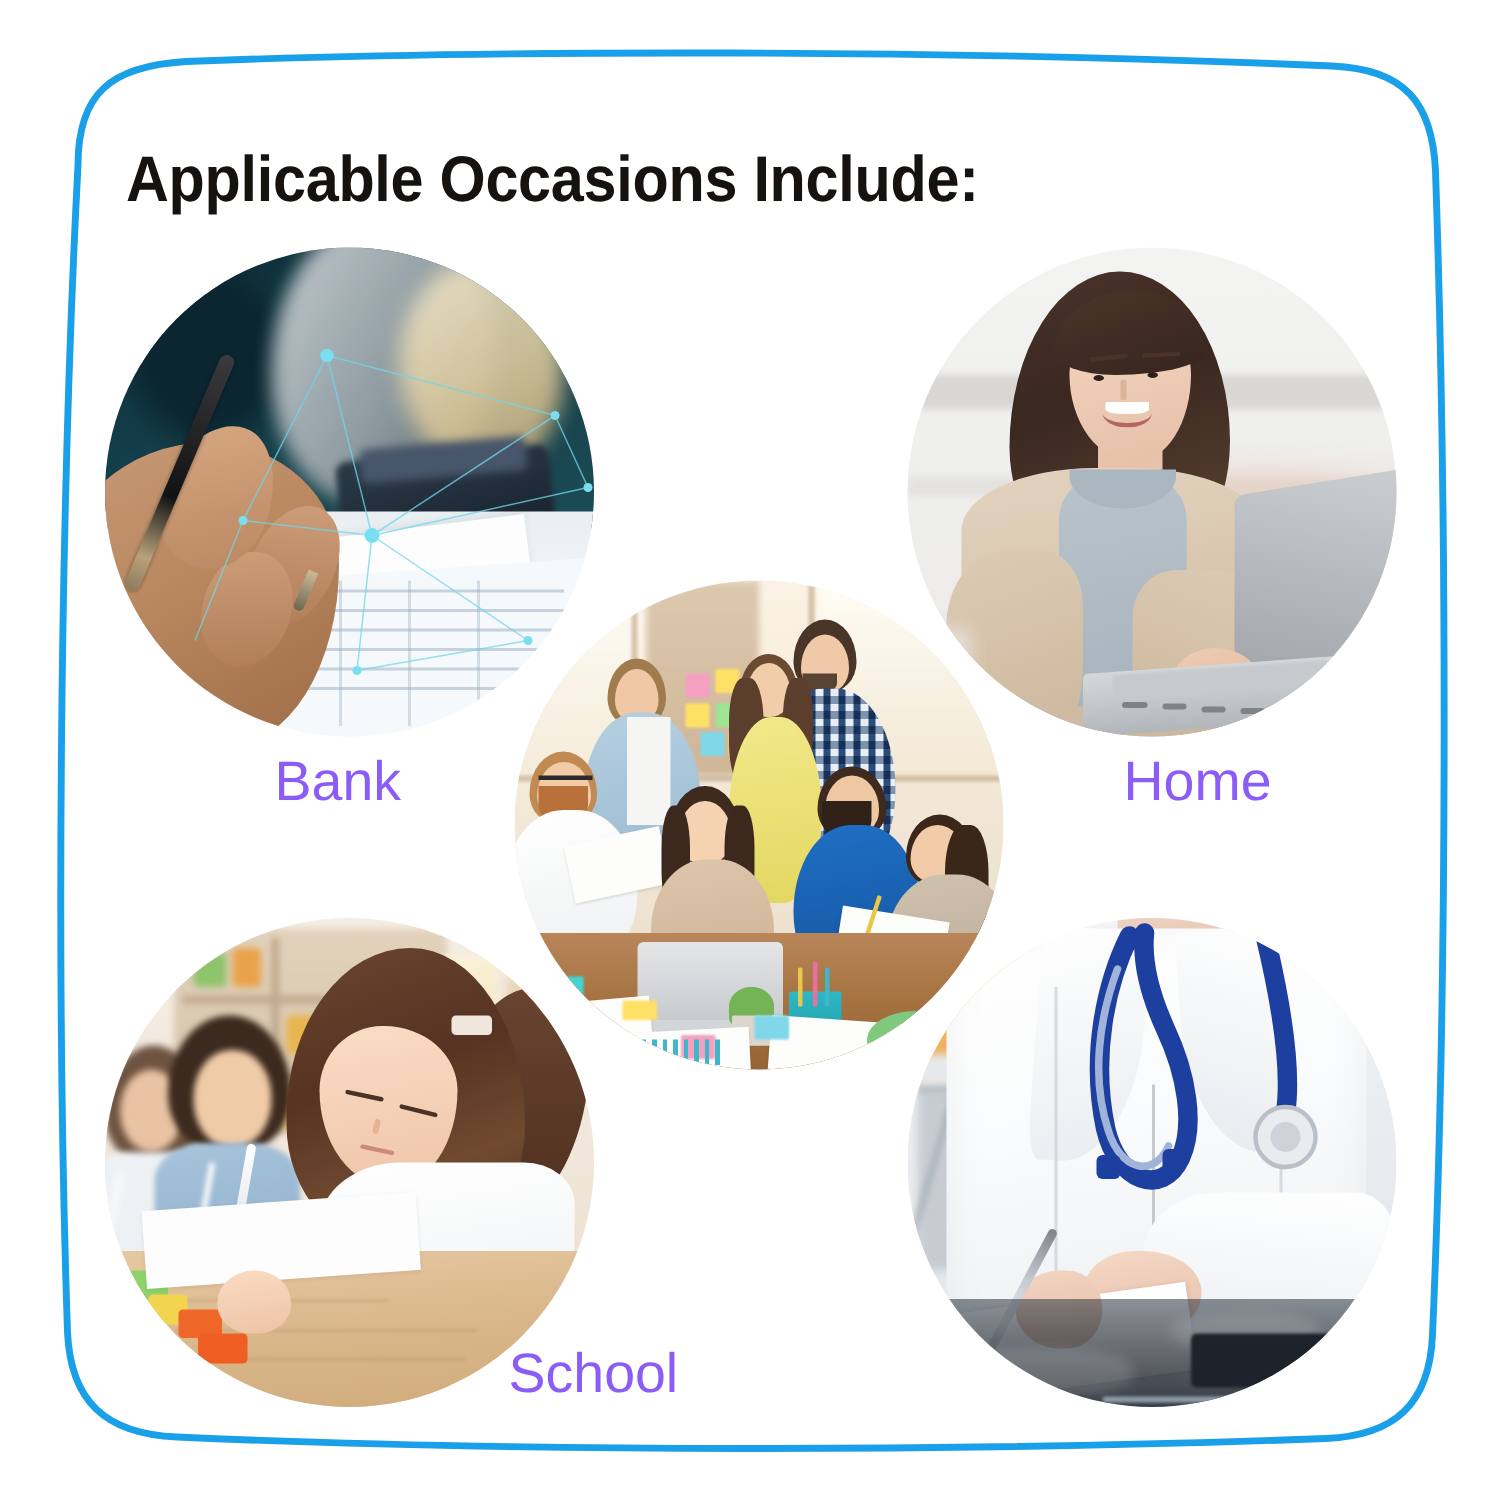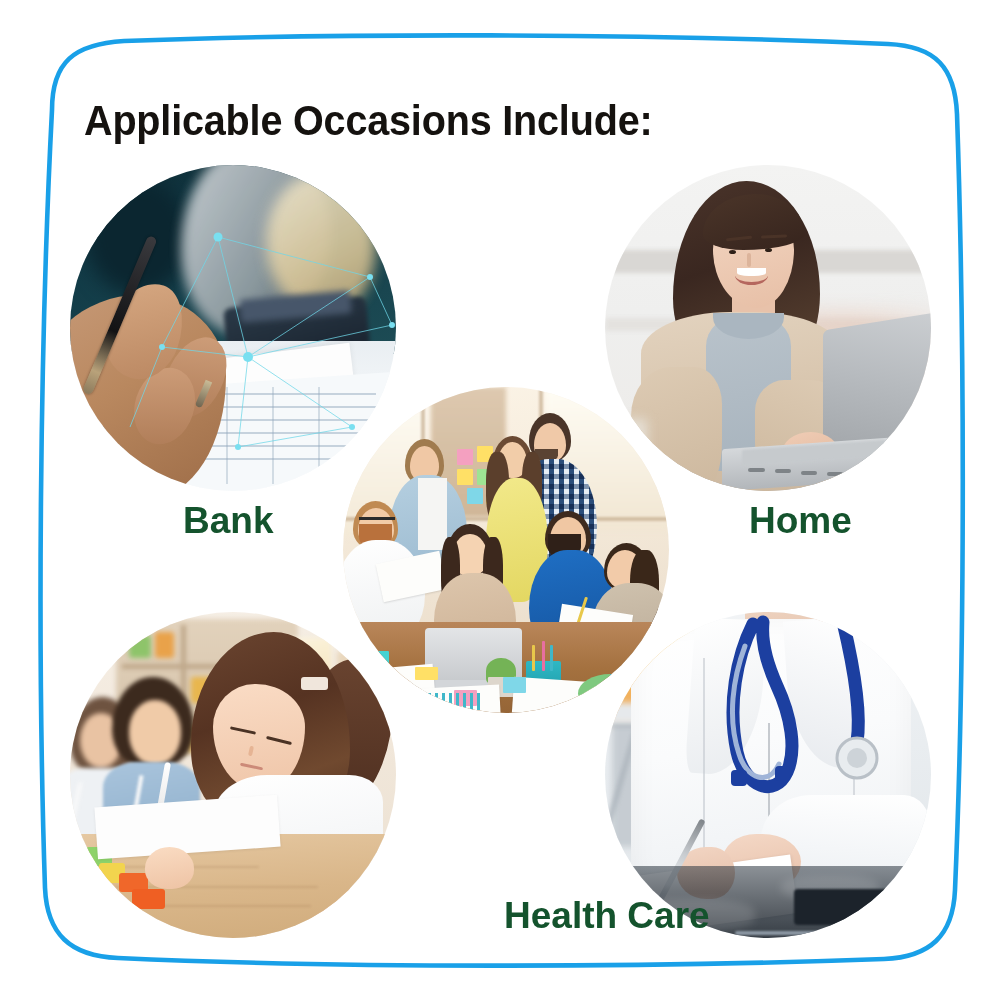--- a/index.html
+++ b/index.html
@@ -16,22 +16,22 @@
     font-family:"Liberation Sans",sans-serif;
     font-weight:700;font-size:43px;letter-spacing:-0.2px;
     color:#15120f;white-space:nowrap;
     transform:scaleX(.92);transform-origin:left center;
   }
 
   
   .circ{position:absolute;border-radius:50%;overflow:hidden;background:#fff;}
   .circ .scene{position:absolute;inset:0;}
   .lbl{
-    position:absolute;font-size:37px;color:#14532d;white-space:nowrap;
-    font-family:"Liberation Sans",sans-serif;font-weight:700;
+    position:absolute;font-size:37px;color:#8b5cf6;white-space:nowrap;
+    font-family:"Liberation Sans",sans-serif;font-weight:400;
   }
 
   
   .sh{position:absolute;}
 
   
   #bank{left:70px;top:165px;width:326px;height:326px;}
   .bk-top{position:absolute;left:0;top:0;width:100%;height:58%;
     background:linear-gradient(160deg,#0e2a33 0%,#123b47 35%,#16414c 60%,#1d4c55 100%);}
   .bk-blob1{left:34%;top:-6%;width:46%;height:58%;
@@ -424,20 +424,21 @@
       <div class="sc-deskgrain" style="left:14%;top:84%;width:62%;"></div>
       <div class="sc-deskgrain" style="left:4%;top:90%;width:70%;"></div>
       <div class="sc-let" style="left:5%;top:72%;width:8%;height:6%;background:#8ed26a;"></div>
       <div class="sc-let" style="left:9%;top:77%;width:8%;height:6%;background:#f2d44e;"></div>
       <div class="sc-let" style="left:15%;top:80%;width:9%;height:6%;background:#f0672a;"></div>
       <div class="sc-let" style="left:19%;top:85%;width:10%;height:6%;background:#ef5f23;"></div>
       <div class="sh" style="left:8%;top:58%;width:56%;height:16%;background:#fdfdfd;transform:rotate(-4deg);box-shadow:0 1px 3px rgba(0,0,0,.08);"></div>
       <div class="sh sc-handL" style="left:23%;top:72%;"></div>
     </div>
   </div>
+  <div class="lbl" style="left:339px;top:895px;">School</div>
 
   <div class="circ" id="health">
     <div class="scene">
       <div class="hc-bg"></div>
       <div class="sh hc-warm"></div>
       <div class="sh hc-chair"></div>
       <div class="hc-chairX" style="left:4%;top:36%;width:4px;height:34%;transform:rotate(16deg);"></div>
       <div class="hc-chairX" style="left:16%;top:36%;width:4px;height:34%;transform:rotate(-16deg);"></div>
       <div class="hc-chairX" style="left:2%;top:34%;width:22%;height:4px;"></div>
       <div class="sh" style="left:0;top:28%;width:28%;height:6%;background:#e6e9ec;filter:blur(3px);"></div>
@@ -472,15 +473,14 @@
       <div class="sh hc-paper"></div>
       <div class="sh hc-hand2"></div>
       <div class="sh hc-pen"></div>
       <div class="sh hc-glass"></div>
       <div class="hc-refl" style="left:6%;bottom:2%;width:40%;height:10%;"></div>
       <div class="hc-refl" style="left:54%;bottom:12%;width:30%;height:7%;"></div>
       <div class="sh hc-dark"></div>
       <div class="sh" style="left:40%;bottom:1%;width:26%;height:4px;background:#8e9aa6;border-radius:2px;filter:blur(1px);"></div>
     </div>
   </div>
-  <div class="lbl" style="left:504px;top:895px;">Health Care</div>
 
 </div>
 
 </body></html>

